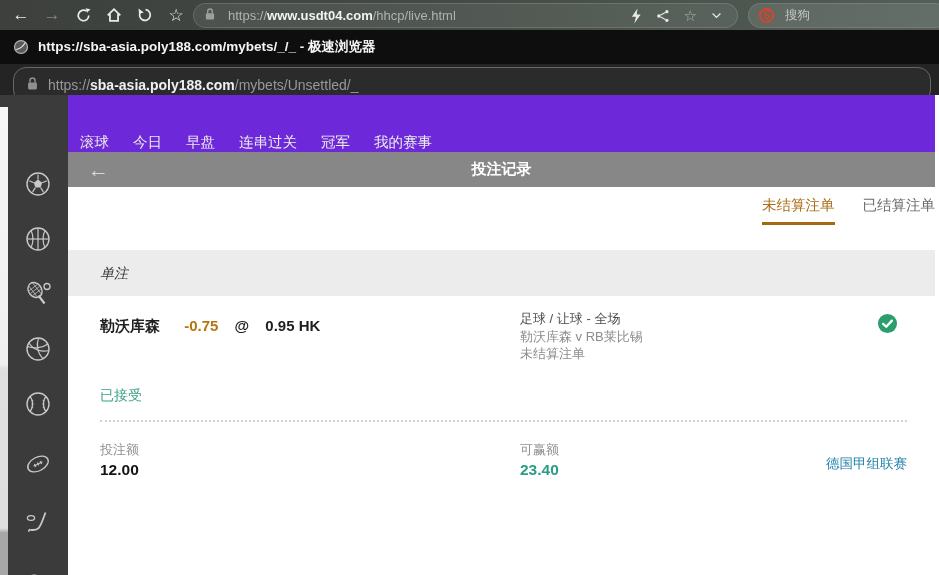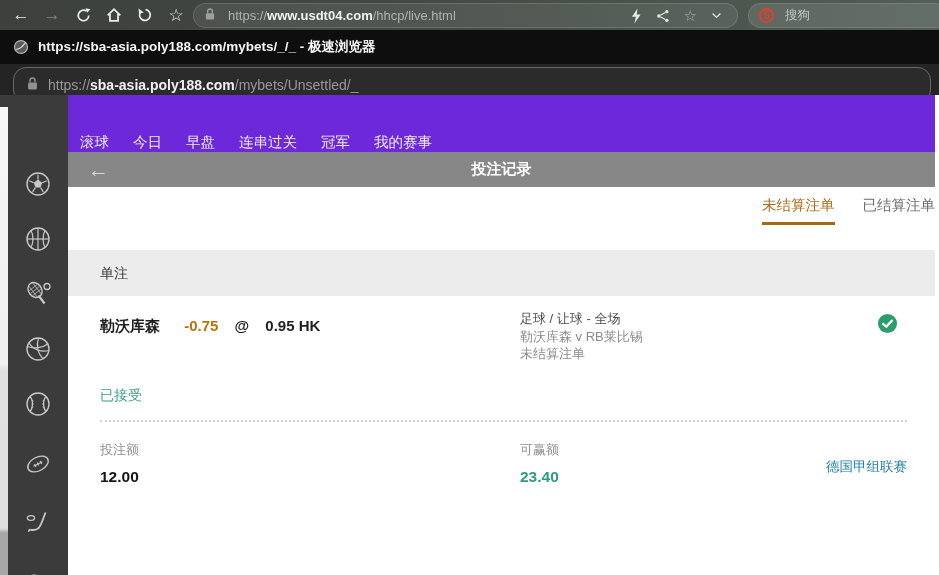--- a/index.html
+++ b/index.html
@@ -67,36 +67,36 @@
     display:flex; align-items:center; }
   .back-arrow { position:absolute; left:20px; color:#d6d6d6; font-size:21px; line-height:1; cursor:pointer; }
   .page-title { width:100%; text-align:center; color:#fff; font-size:15px; font-weight:bold; }
 
   .content { position:absolute; left:68px; top:92px; width:867px; height:388px; background:#fff; }
   .bet-tabs { display:flex; justify-content:flex-end; gap:28px; padding-top:9px; }
   .bet-tab { font-size:14.5px; padding-bottom:7px; cursor:pointer; color:#6b6b6b; }
   .bet-tab.active { color:#aa6c16; border-bottom:3px solid #a5690f; }
 
   .section-band { margin-top:25px; height:46px; line-height:46px; background:#ececec;
-    padding-left:32px; font-size:14px; color:#333; }
+    padding-left:32px; font-size:14px; color:#333;font-style:italic; }
 
   .bet-card { padding:14px 28px 0 32px; }
   .bet-row1 { display:grid; grid-template-columns:420px 1fr 30px; align-items:start; }
   .sel-line { font-size:15px; font-weight:bold; color:#1f1f1f; white-space:nowrap; padding-top:7px; }
   .sel-name { margin-right:20px; }
   .sel-hcp { color:#b5750f; margin-right:12px; }
   .sel-at { margin-right:12px; }
   .meta { font-size:13px; line-height:17.5px; }
   .meta-market { color:#4d4d4d; }
   .meta-sub { color:#8c8c8c; }
   .check-wrap { padding-top:3px; }
   .status-line { margin-top:24px; font-size:14px; color:#3aa18c; }
   .dotted-div { margin-top:15px; border-top:2px dotted #d2d2d2; }
   .amounts { margin-top:19px; display:grid; grid-template-columns:420px 1fr auto; align-items:start; }
-  .amt-label { font-size:13px; color:#8f8f8f; margin-bottom:9px; }
+  .amt-label { font-size:13px; color:#8f8f8f; margin-bottom:2px; }
   .amt-value { font-size:15.5px; font-weight:bold; color:#151515; }
   .amt-value.win { color:#2c9c85; }
   .details-link { font-size:13.5px; color:#1f7fa8; cursor:pointer; align-self:center; margin-top:8px; white-space:nowrap; }
 </style>
 </head>
 <body>
 
 <div id="screen">
 
   <div class="chrome-bar">

